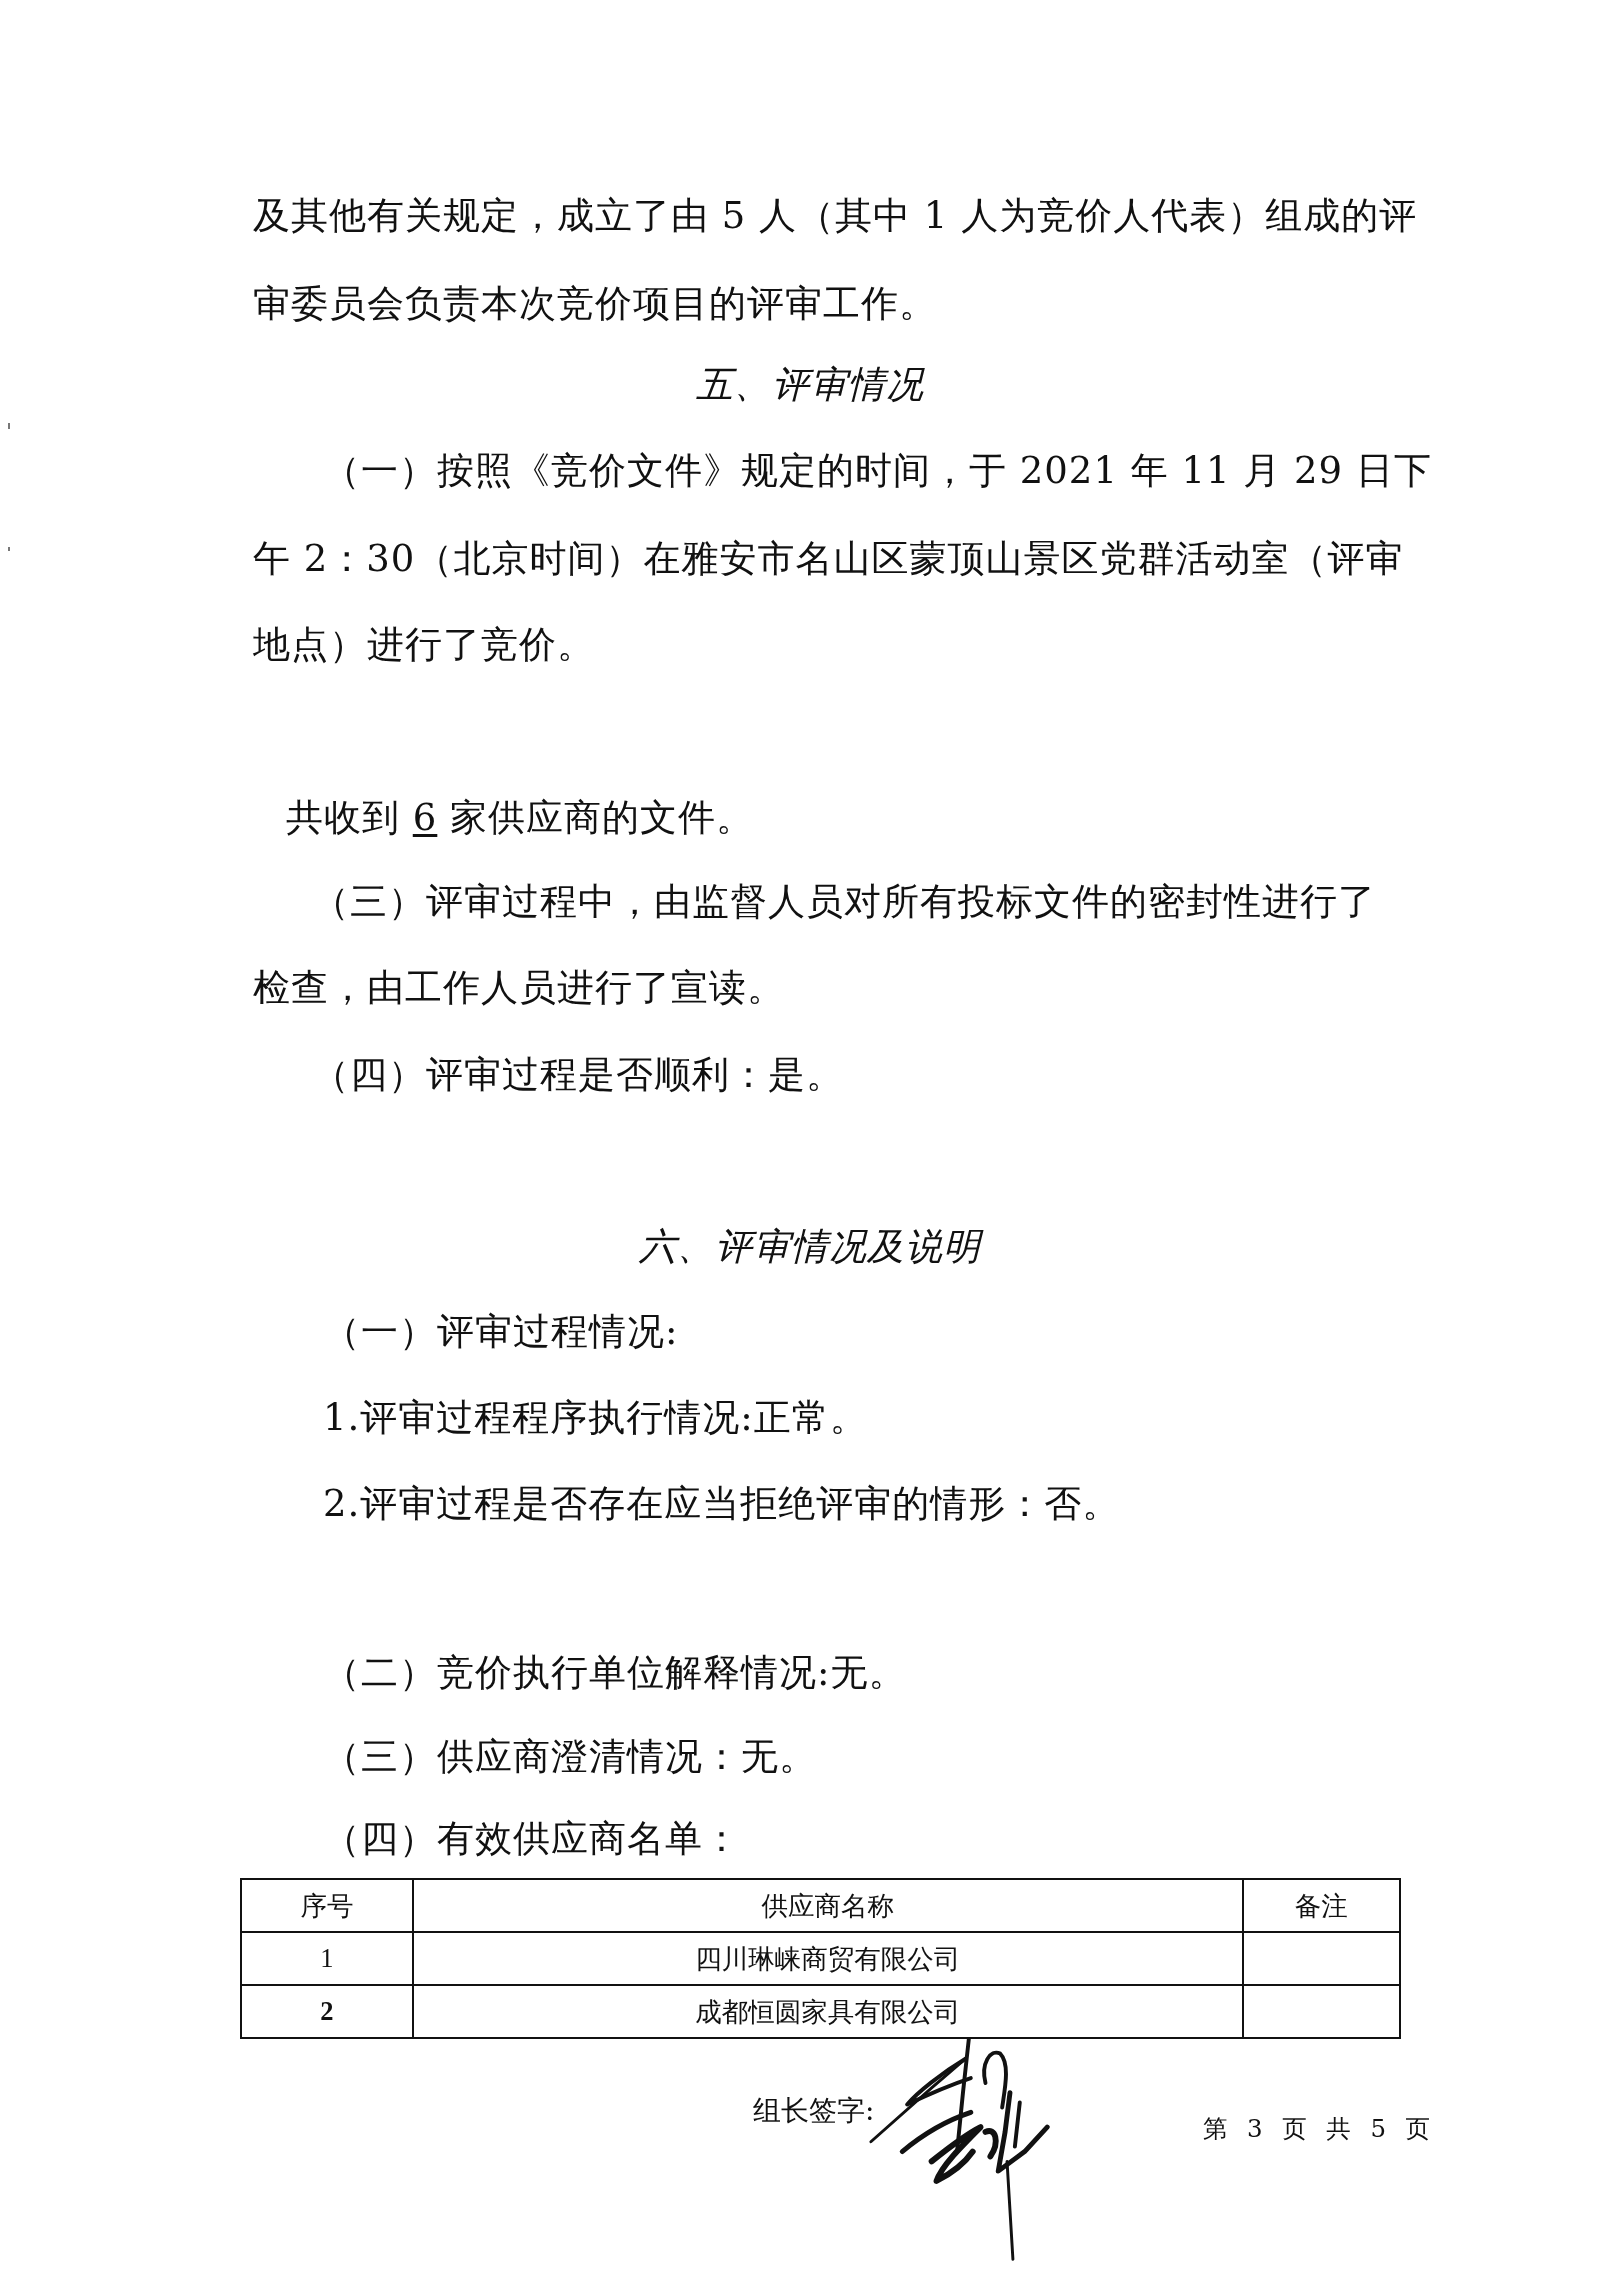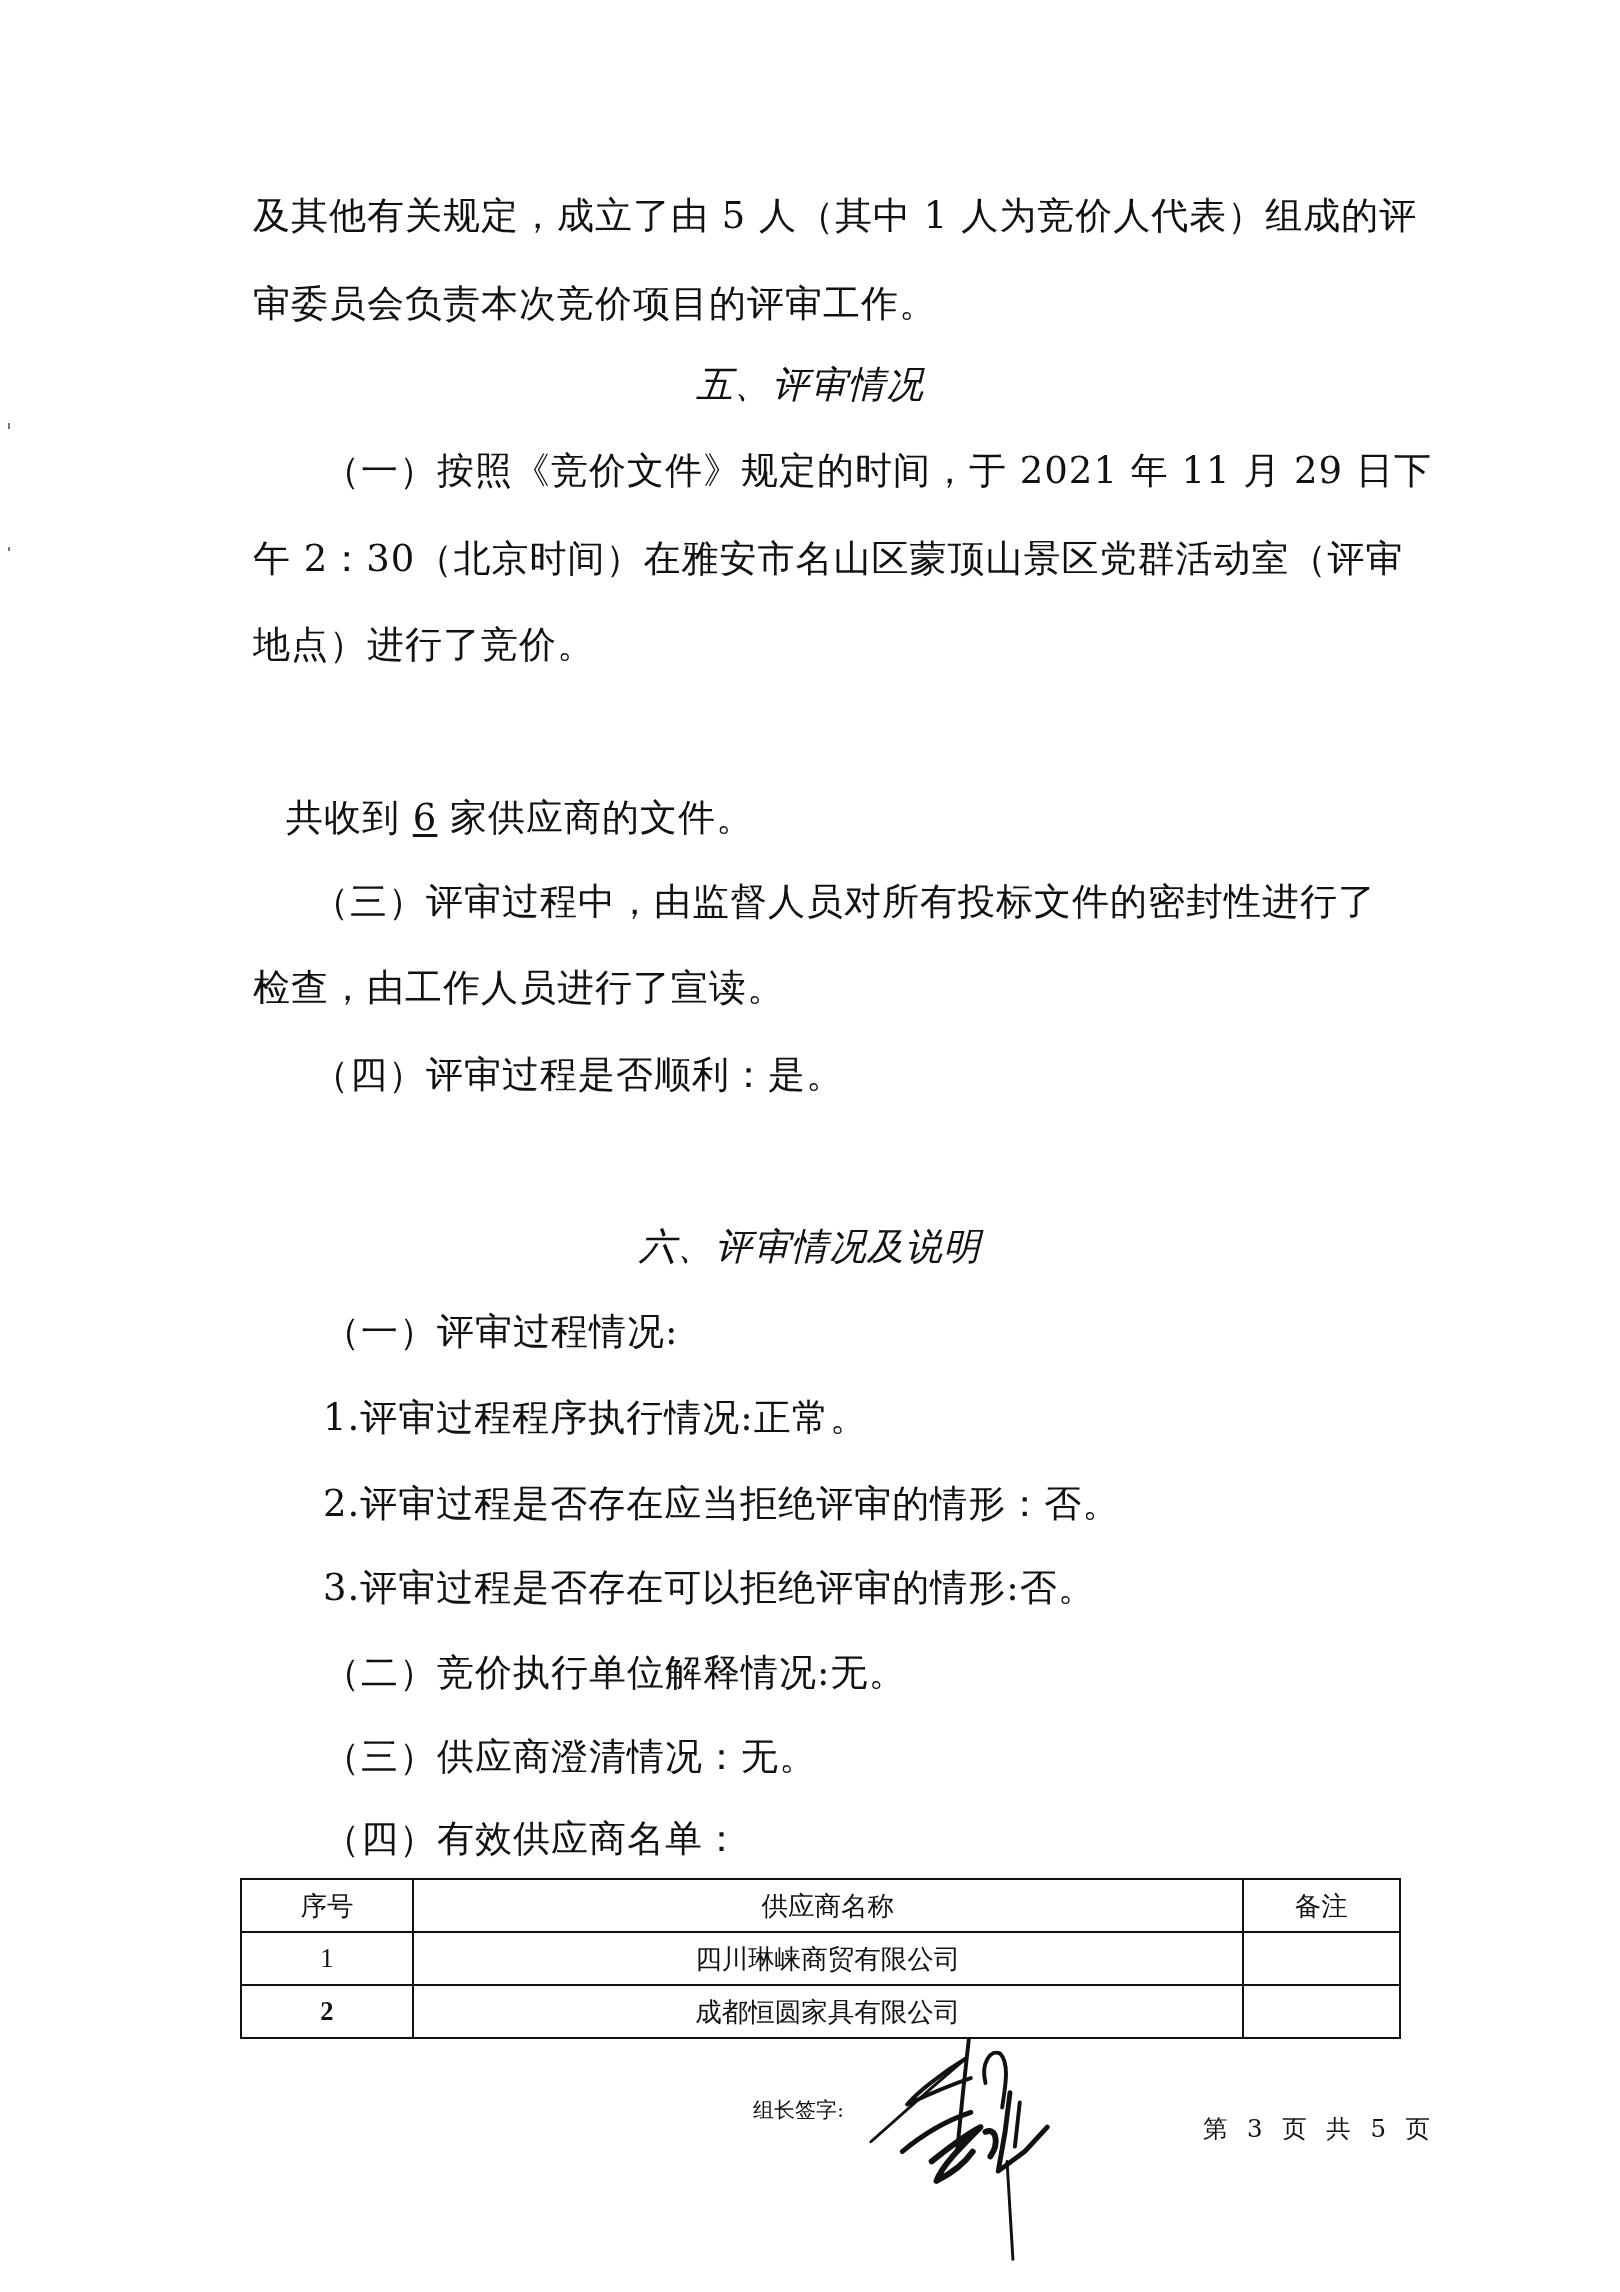--- a/index.html
+++ b/index.html
@@ -61,21 +61,21 @@
       font-weight: normal;
     }
     .col-no { width: 165px; }
     .col-name { width: 804px; }
     .col-note { width: 151px; }
 
     .footer-label {
       position: absolute;
       left: 753px;
       top: 2096px;
-      font-size: 21px;
+      font-size: 28px;
       line-height: 29px;
     }
     .footer-page {
       position: absolute;
       left: 1203px;
       top: 2096px;
       font-size: 24.5px;
       line-height: 29px;
       letter-spacing: 5.9px;
       margin-top: 18px;
@@ -112,21 +112,20 @@
   <div class="line" style="left:312px;top:878px;">（三）评审过程中，由监督人员对所有投标文件的密封性进行了</div>
   <div class="line" style="left:253px;top:964px;">检查，由工作人员进行了宣读。</div>
 
   <div class="line" style="left:312px;top:1051px;">（四）评审过程是否顺利：是。</div>
 
   <div class="heading" style="top:1223px;">六、评审情况及说明</div>
 
   <div class="line" style="left:323px;top:1308px;">（一）评审过程情况:</div>
   <div class="line" style="left:323px;top:1394px;">1.评审过程程序执行情况:正常。</div>
   <div class="line" style="left:323px;top:1480px;">2.评审过程是否存在应当拒绝评审的情形：否。</div>
-  <div class="line" style="left:323px;top:1564px;">3.评审过程是否存在可以拒绝评审的情形:否。</div>
   <div class="line" style="left:323px;top:1649px;">（二）竞价执行单位解释情况:无。</div>
   <div class="line" style="left:323px;top:1733px;">（三）供应商澄清情况：无。</div>
   <div class="line" style="left:323px;top:1815px;">（四）有效供应商名单：</div>
 
   <table class="suppliers">
     <tbody>
         <tr>
       <th class="col-no">序号</th>
       <th class="col-name">供应商名称</th>
       <th class="col-note">备注</th>

